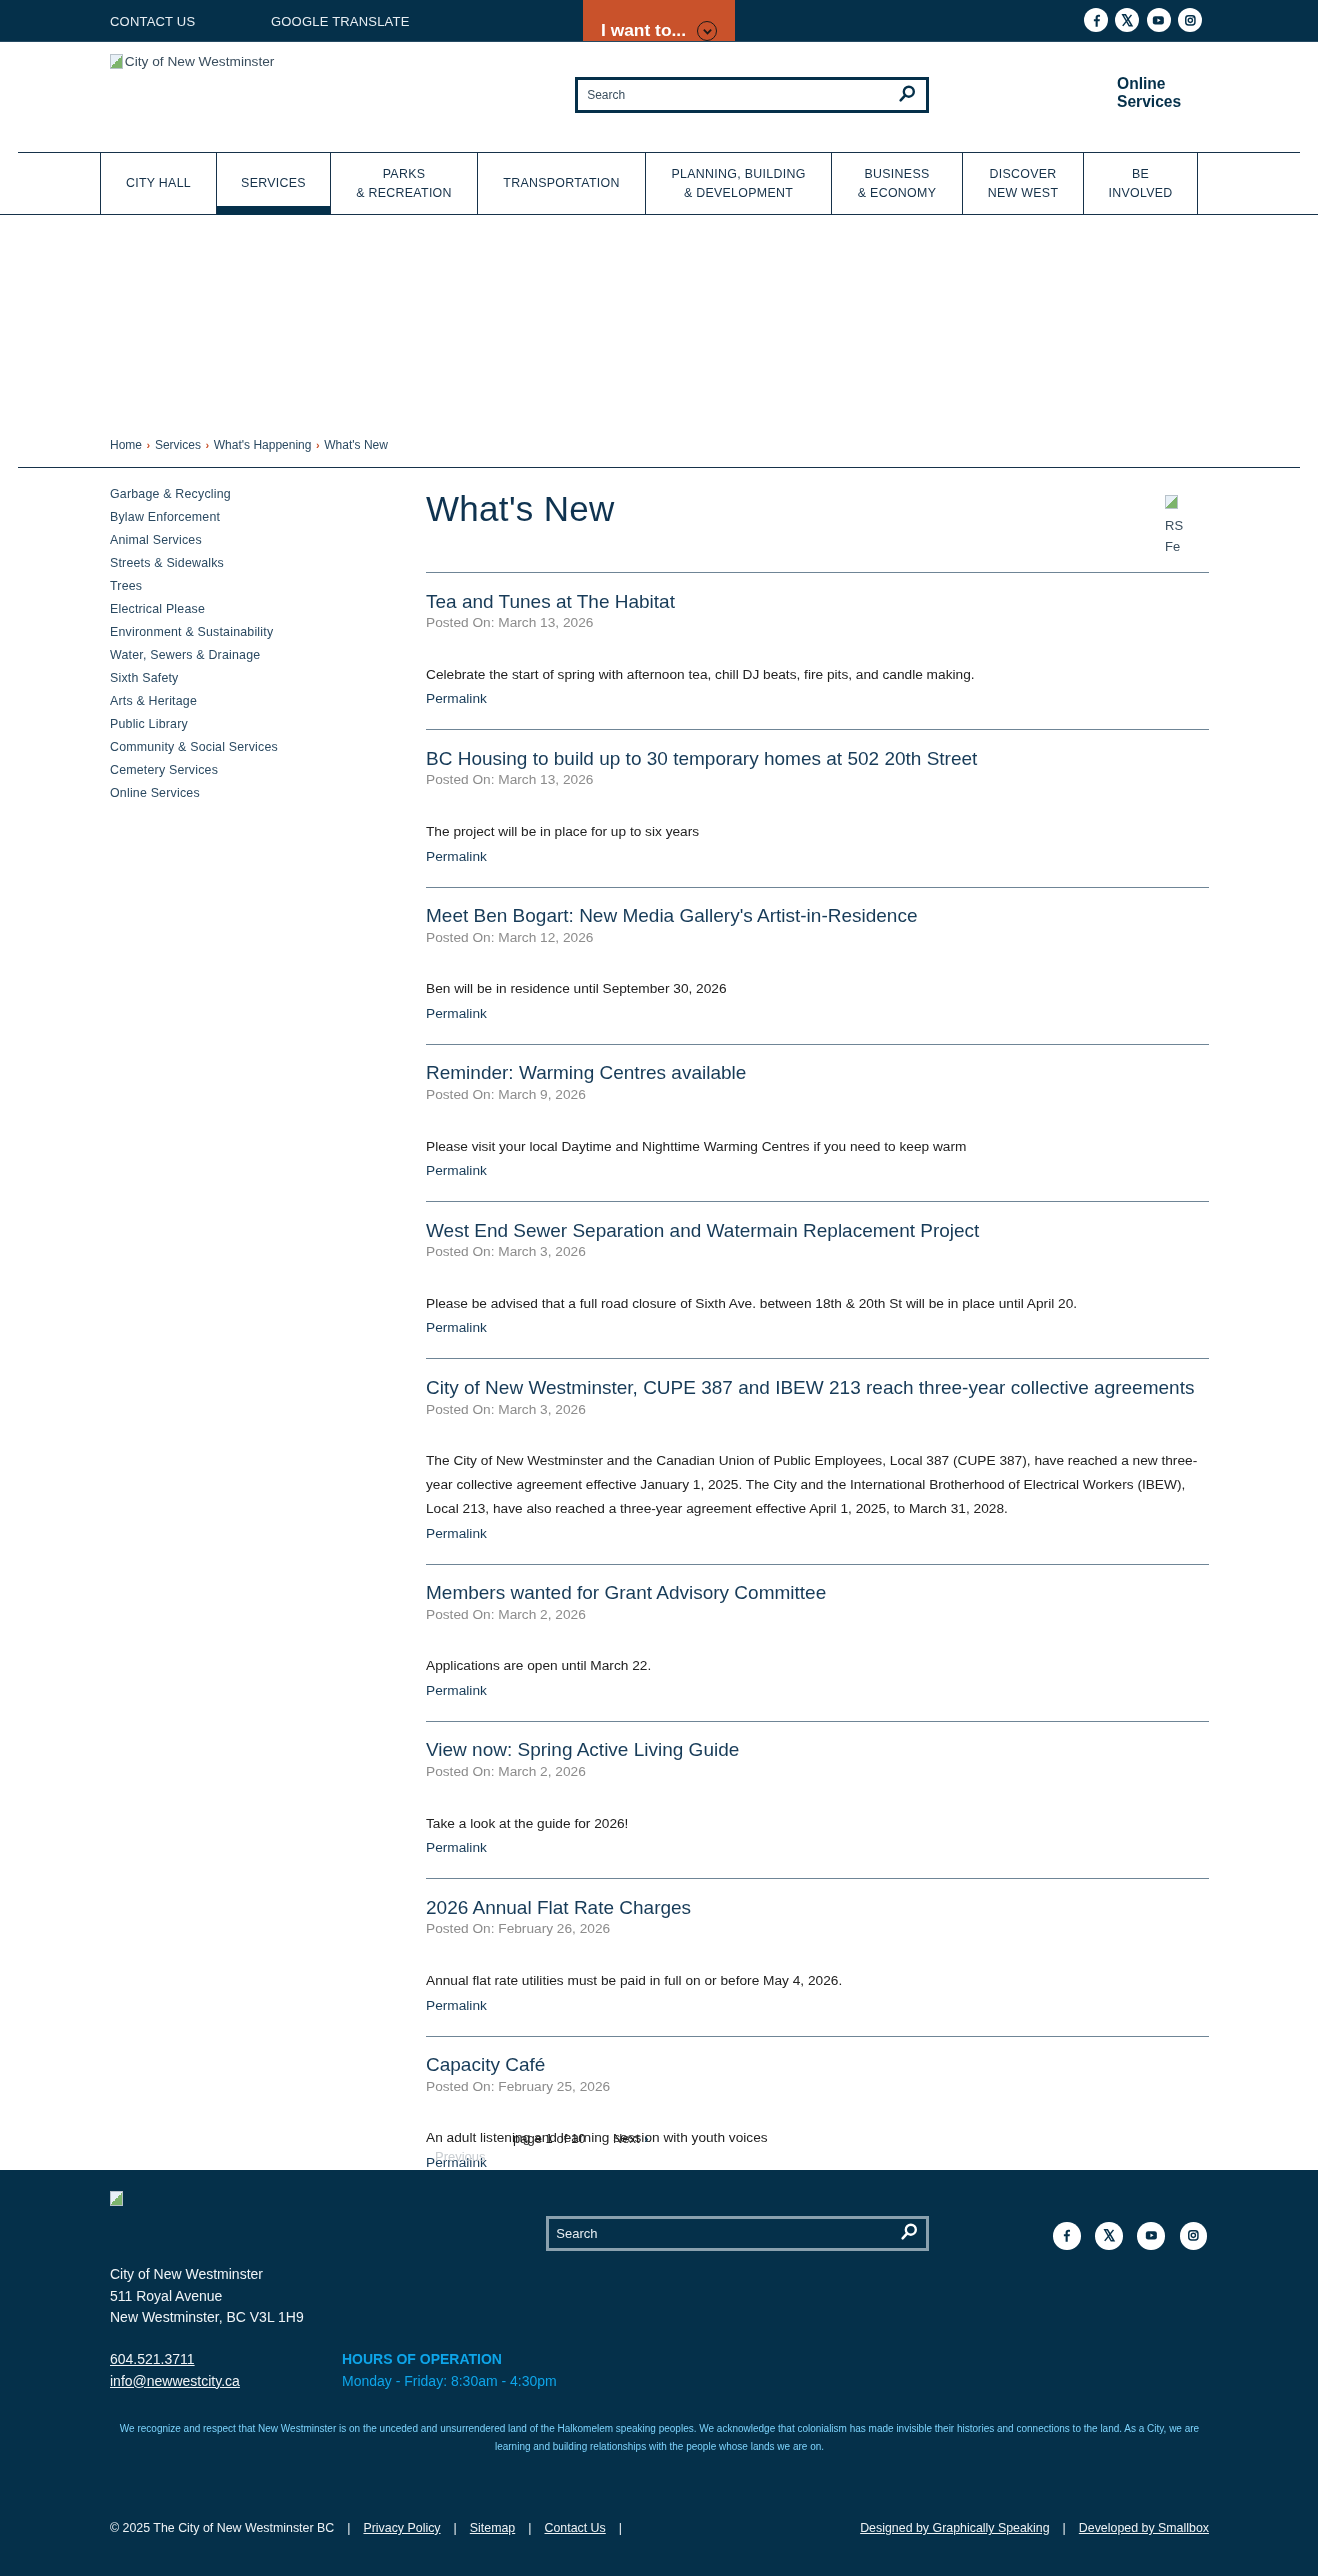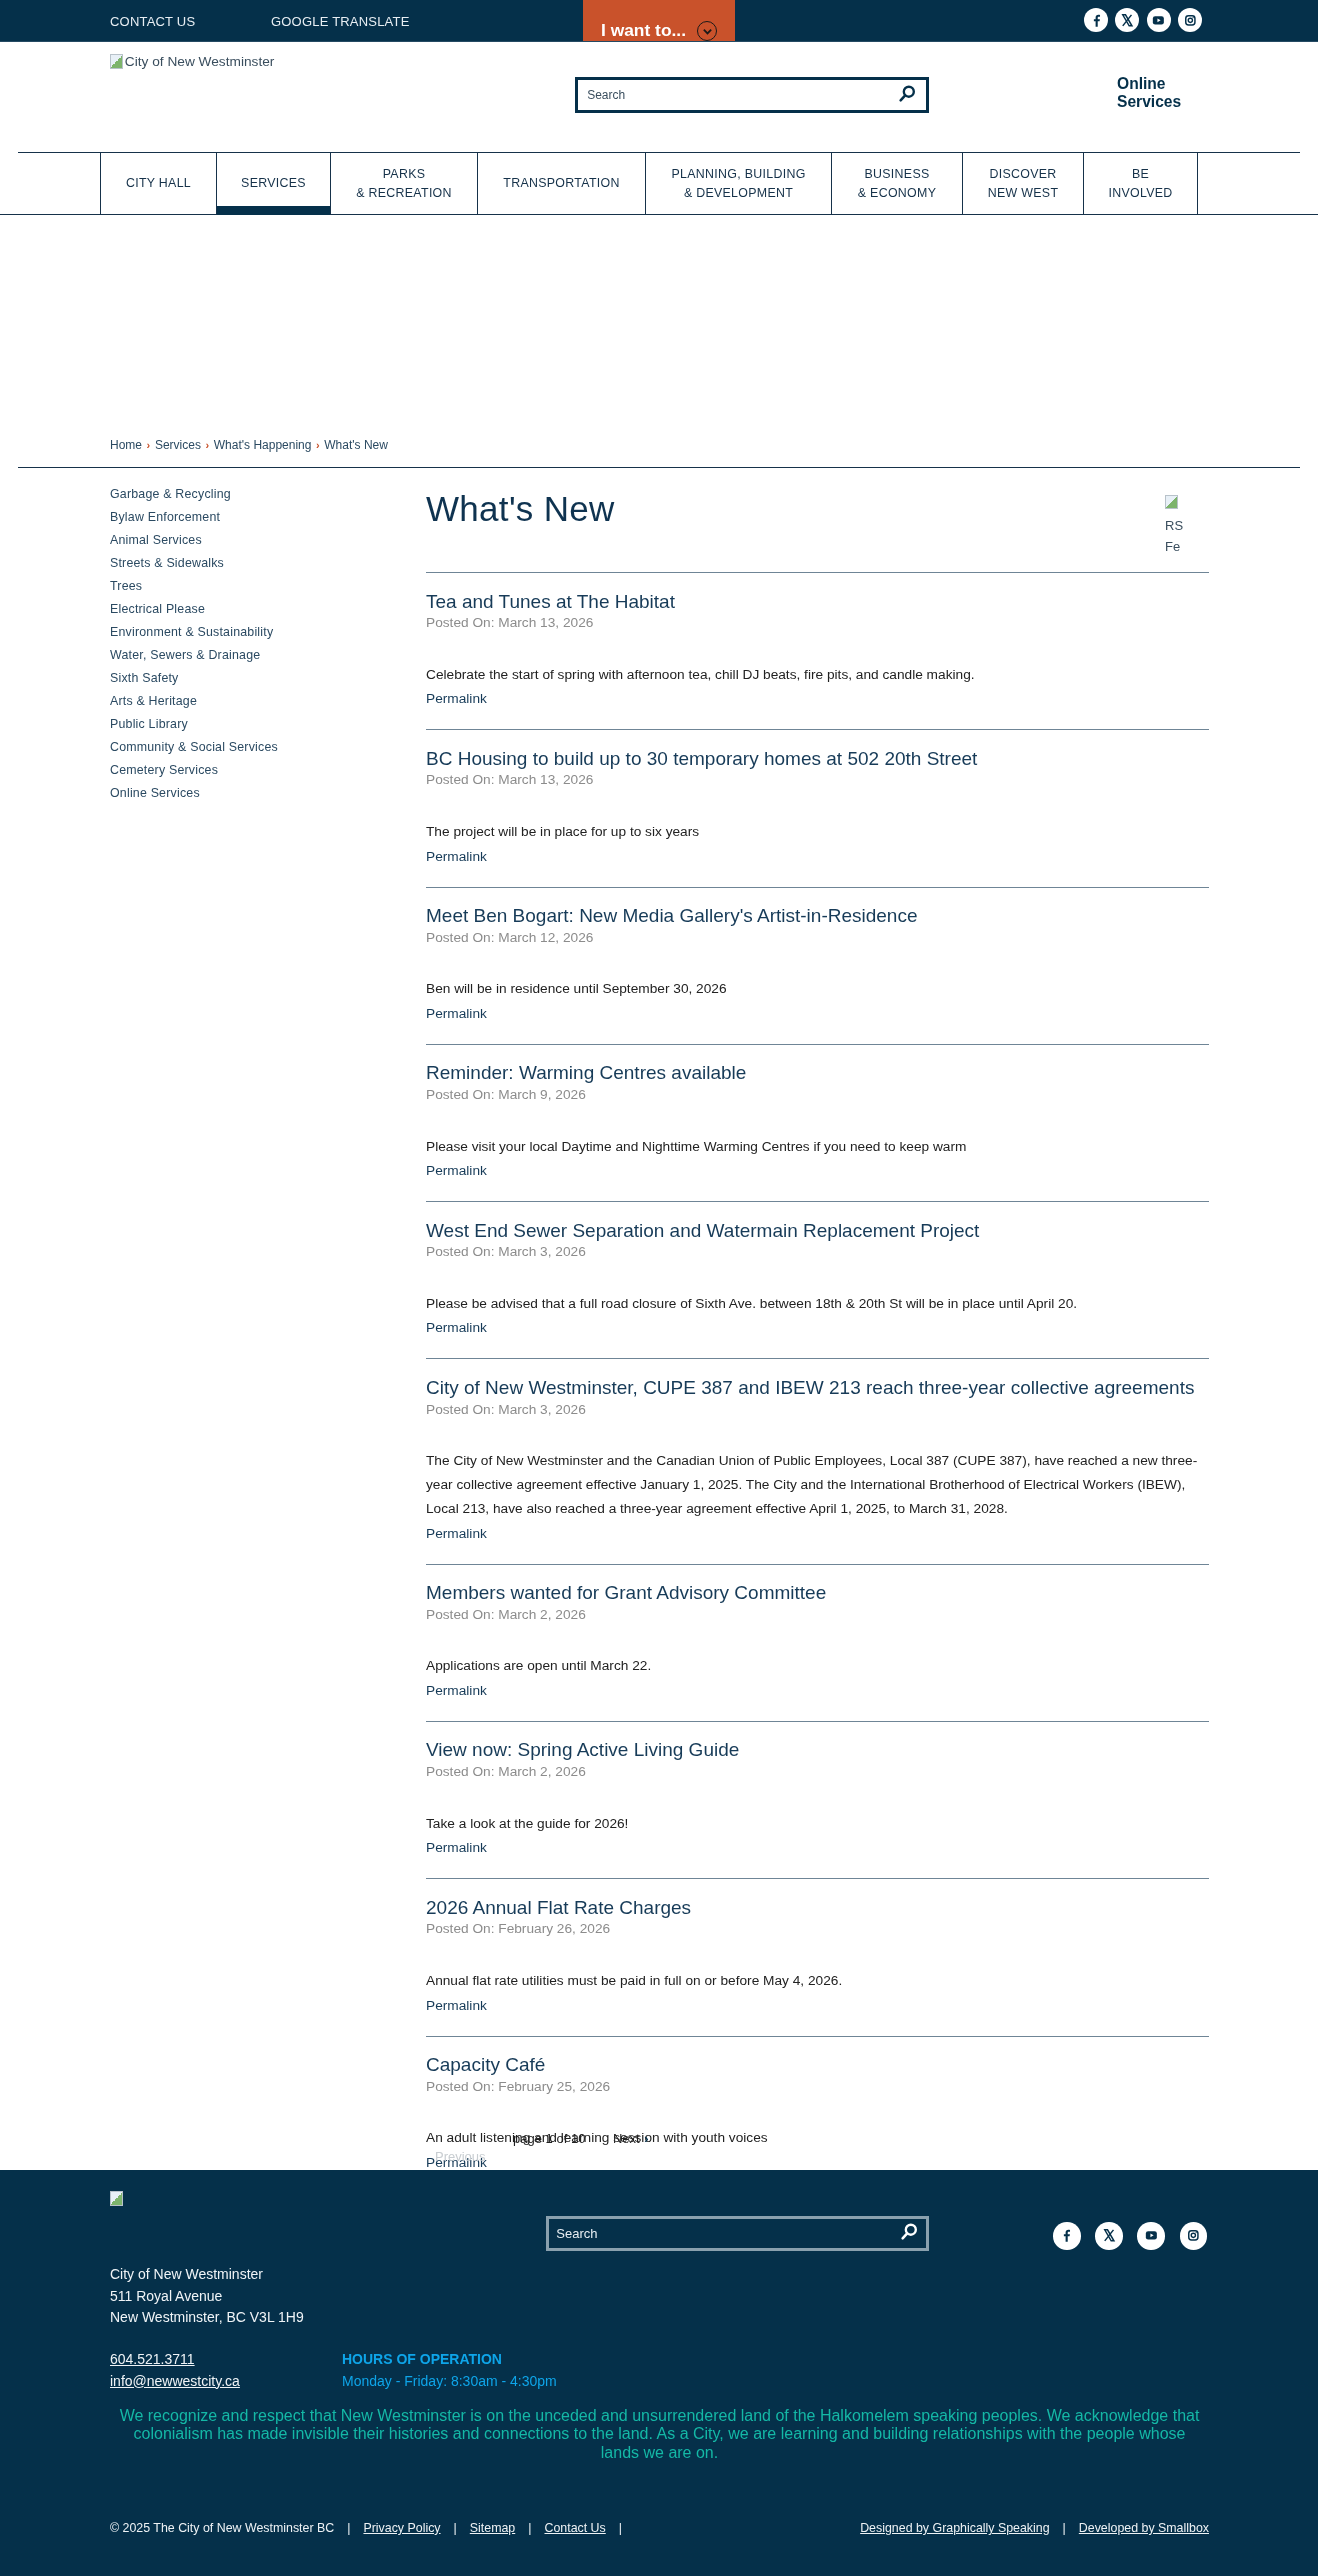--- a/index.html
+++ b/index.html
@@ -60,21 +60,21 @@
   
   .footer { position: absolute; left: 0; top: 2170px; width: 1319px; height: 406px; background: #05304a; color: #ffffff; }
   .footer .flogo { position: absolute; left: 110px; top: 21px; }
   .fsearch { position: absolute; left: 546px; top: 46px; width: 383px; height: 35px; border: 3.7px solid #8aa0ae; display: flex; align-items: center; padding: 0 7.3px; }
   .fsearch .ph { flex: 1; font-size: 13px; color: #e8eef3; }
   .fsearch svg { width: 20px; height: 20px; }
   .addr { position: absolute; left: 110px; top: 94px; font-size: 14px; line-height: 21.5px; color: #f0f4f7; }
   .contact { position: absolute; left: 110px; top: 179px; font-size: 14px; line-height: 21.5px; color: #f0f4f7; text-decoration: underline; }
   .hours { position: absolute; left: 342px; top: 179px; font-size: 14px; line-height: 21.5px; color: #0ea5e9; }
   .hours .hh { font-weight: bold; }
-  .ack { position: absolute; left: 119px; top: 237px; width: 1081px; text-align: center; font-size: 16px; line-height: 18.3px; color: #14b8a6; }
+  .ack { position: absolute; left: 119px; top: 250px; width: 1081px; text-align: center; font-size: 10px; line-height: 18.3px; color: #7dd3fc; }
   .fbottom-left { position: absolute; left: 110px; top: 351px; font-size: 12.4px; color: #eef2f5; display: flex; align-items: center; gap: 13px; }
   .fbottom-left a { text-decoration: underline; }
   .fbottom-left .bar { color: #eef2f5; }
   .fbottom-right { position: absolute; right: 110px; top: 351px; font-size: 12.4px; color: #eef2f5; display: flex; gap: 13px; align-items: center; }
   .fbottom-right a { text-decoration: underline; }
 </style>
 </head>
 <body>
 
 <div class="topbar">

